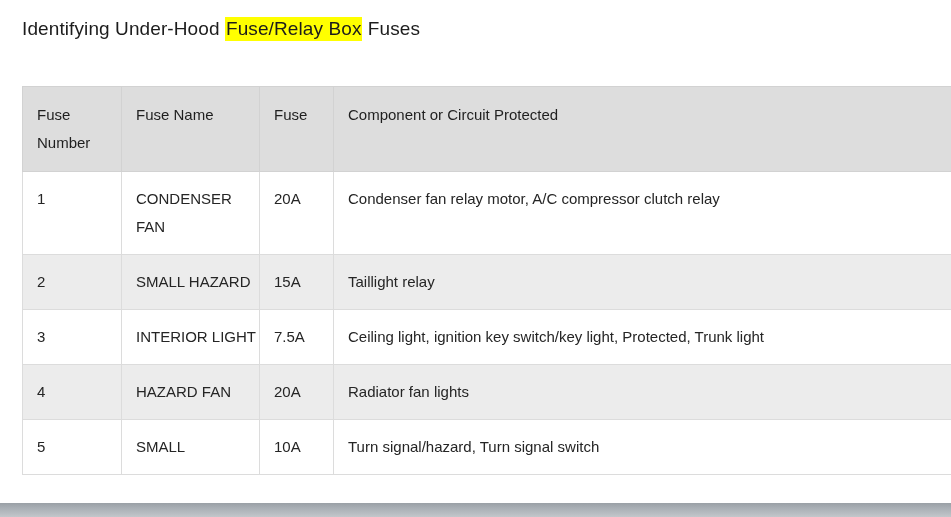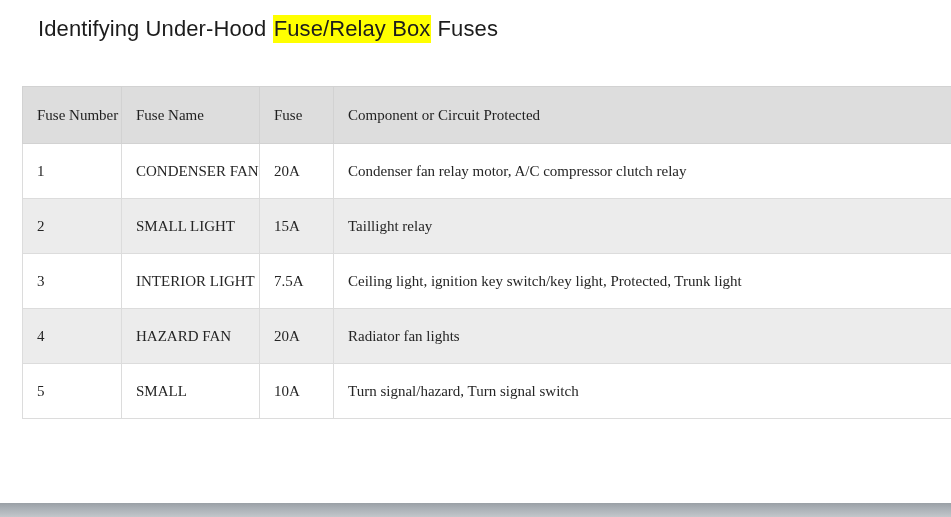--- a/index.html
+++ b/index.html
@@ -15,23 +15,23 @@
 
   .page {
     position: relative;
     width: 951px;
     height: 517px;
     background: #ffffff;
   }
 
   .page-title {
     position: absolute;
-    left: 38px;
+    left: 22px;
     top: 17px;
-    font-size: 22px;
+    font-size: 19px;
     line-height: 24px;
     color: #1c1c1c;
     white-space: nowrap;
     letter-spacing: 0.1px;
   }
   .page-title .highlight {
     background: #ffff00;
     color: #1c1c1c;
     padding: 1px 1px 2px 1px;
   }
@@ -42,21 +42,20 @@
     top: 86px;
     width: 929px;
   }
 
   table.fuse-table {
     width: 929px;
     border-collapse: collapse;
     table-layout: fixed;
     font-size: 15px;
     color: #252525;
-    font-family: Liberation Serif, serif;
   }
 
   table.fuse-table col.c-num   { width: 99px; }
   table.fuse-table col.c-name  { width: 138px; }
   table.fuse-table col.c-amps  { width: 74px; }
   table.fuse-table col.c-desc  { width: 618px; }
 
   table.fuse-table th,
   table.fuse-table td {
     border: 1px solid #dcdcdc;
@@ -121,21 +120,21 @@
       </thead>
       <tbody>
         <tr class="row-odd">
           <td>1</td>
           <td>CONDENSER FAN</td>
           <td>20A</td>
           <td>Condenser fan relay motor, A/C compressor clutch relay</td>
         </tr>
         <tr class="row-even">
           <td>2</td>
-          <td>SMALL LIGHT</td>
+          <td>SMALL HAZARD</td>
           <td>15A</td>
           <td>Taillight relay</td>
         </tr>
         <tr class="row-odd">
           <td>3</td>
           <td>INTERIOR LIGHT</td>
           <td>7.5A</td>
           <td>Ceiling light, ignition key switch/key light, Protected, Trunk light</td>
         </tr>
         <tr class="row-even">

